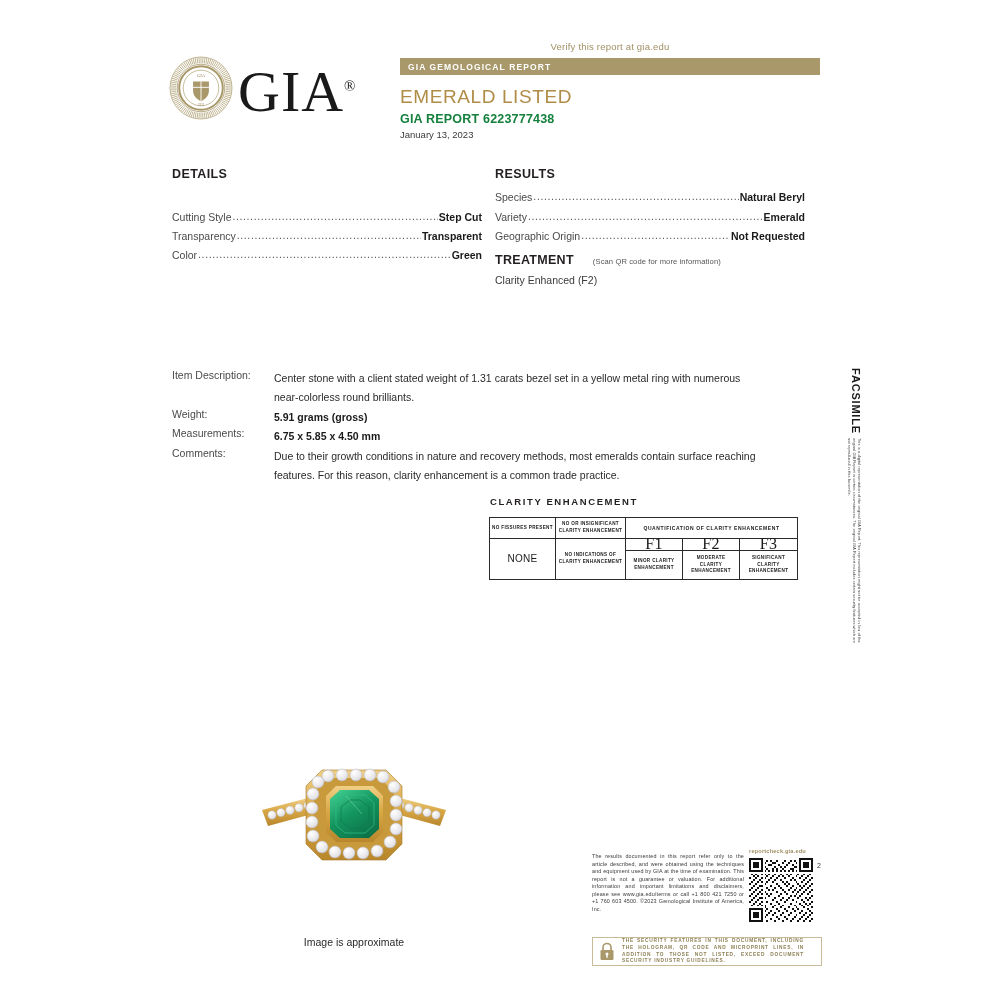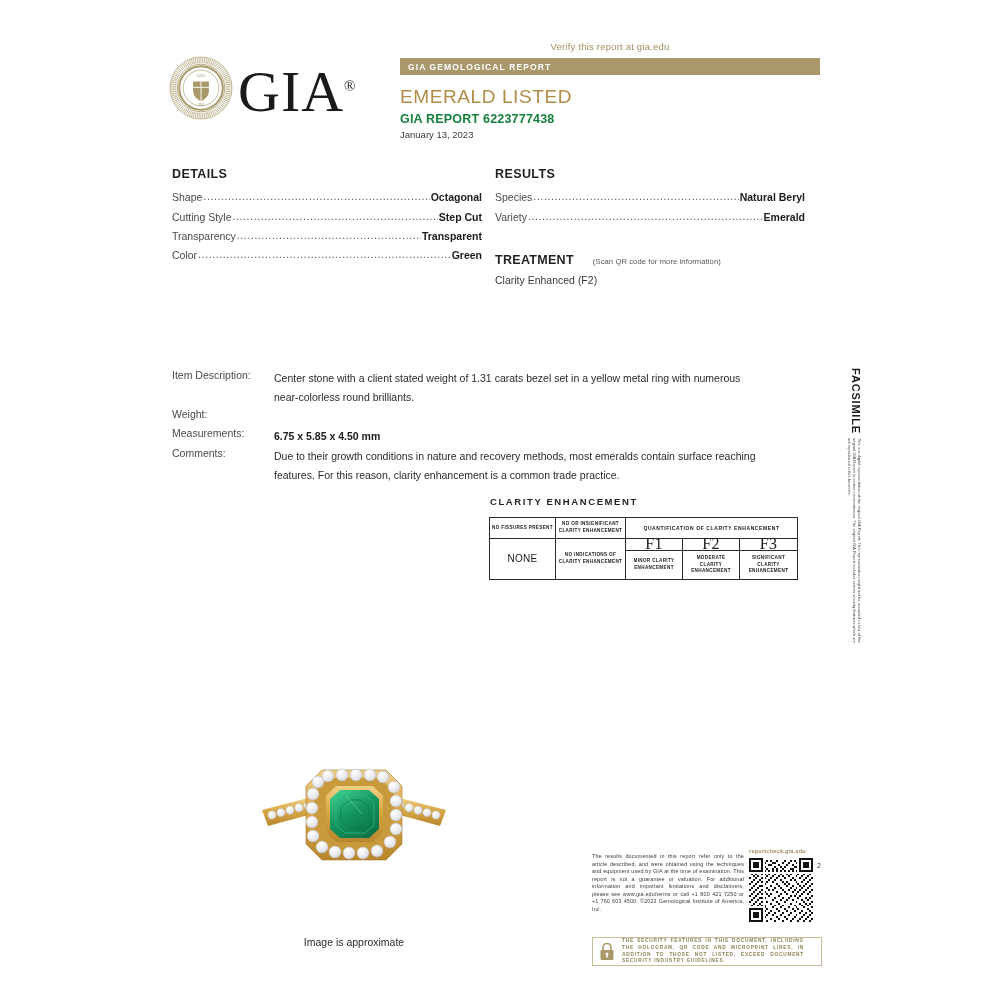--- a/index.html
+++ b/index.html
@@ -471,25 +471,20 @@
   <div class="goldbar">
     <span>GIA GEMOLOGICAL REPORT</span>
   </div>
 
   <div class="report-type">EMERALD LISTED</div>
   <div class="report-no">GIA REPORT 6223777438</div>
   <div class="report-date">January 13, 2023</div>
 
   <div class="col-title" id="details-title">DETAILS</div>
 
-  <div class="dotrow details-col" style="top:190px">
-    <span class="lbl">Shape</span>
-    <span class="leader"></span>
-    <span class="val">Octagonal</span>
-  </div>
   <div class="dotrow details-col" style="top:210px">
     <span class="lbl">Cutting Style</span>
     <span class="leader"></span>
     <span class="val">Step Cut</span>
   </div>
   <div class="dotrow details-col" style="top:229px">
     <span class="lbl">Transparency</span>
     <span class="leader"></span>
     <span class="val">Transparent</span>
   </div>
@@ -504,29 +499,35 @@
   <div class="dotrow results-col" style="top:190px">
     <span class="lbl">Species</span>
     <span class="leader"></span>
     <span class="val">Natural Beryl</span>
   </div>
   <div class="dotrow results-col" style="top:210px">
     <span class="lbl">Variety</span>
     <span class="leader"></span>
     <span class="val">Emerald</span>
   </div>
+  <div class="dotrow results-col" style="top:229px">
+    <span class="lbl">Geographic Origin</span>
+    <span class="leader"></span>
+    <span class="val">Not Requested</span>
+  </div>
 
   <div class="treat-title"><span>TREATMENT</span><span class="treat-note">(Scan QR code for more information)</span></div>
   <div class="treat-val">Clarity Enhanced (F2)</div>
 
   <div class="idlabel" style="top:369px">Item Description:</div>
   <div class="idvalue" style="top:369px">Center stone with a client stated weight of 1.31 carats bezel set in a yellow metal ring with numerous</div>
   <div class="idvalue" style="top:388px">near-colorless round brilliants.</div>
 
   <div class="idlabel" style="top:408px">Weight:</div>
+  <div class="idvalue b" style="top:408px">5.91 grams (gross)</div>
 
   <div class="idlabel" style="top:427px">Measurements:</div>
   <div class="idvalue b" style="top:427px">6.75 x 5.85 x 4.50 mm</div>
 
   <div class="idlabel" style="top:447px">Comments:</div>
   <div class="idvalue" style="top:447px">Due to their growth conditions in nature and recovery methods, most emeralds contain surface reaching</div>
   <div class="idvalue" style="top:466px">features. For this reason, clarity enhancement is a common trade practice.</div>
 
   <div class="ce-title">CLARITY ENHANCEMENT</div>
   <table class="ce-table">

